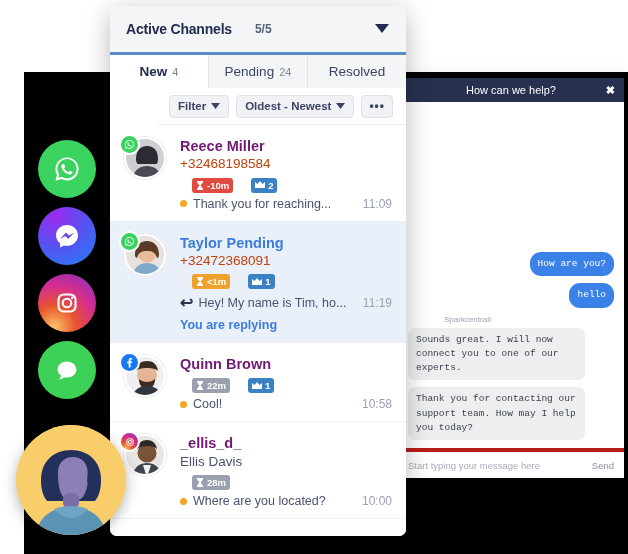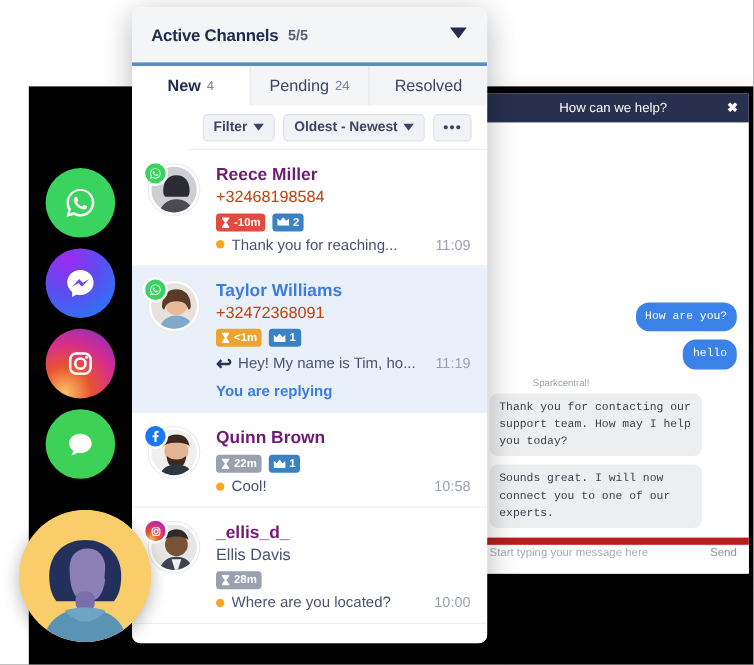--- a/index.html
+++ b/index.html
@@ -50,21 +50,21 @@
     background: #ffffff; border-radius: 7px; overflow: hidden; z-index: 4;
     box-shadow: 0 6px 26px rgba(0,0,0,0.28);
     display: flex; flex-direction: column;
   }
   .panel-head {
     background: #f4f5f7; height: 49px; flex: 0 0 49px;
     display: flex; align-items: center; padding: 0 16px;
     border-bottom: 3px solid #5b8ac9;
   }
   .panel-title { font-size: 14px; font-weight: bold; color: #222c4e; letter-spacing: -0.2px; }
-  .panel-count { font-size: 12px; font-weight: bold; color: #555f7a; margin-left: 8px; }
+  .panel-count { font-size: 12px; font-weight: bold; color: #555f7a; margin-left: 23px; }
   .panel-caret { margin-left: auto; }
 
   .tabs { display: flex; height: 33px; flex: 0 0 33px; background: #f4f5f7; }
   .tab {
     flex: 1; display: flex; align-items: center; justify-content: center;
     font-size: 13.5px; color: #3b4463; border-right: 1px solid #e2e4ea;
     background: #f4f5f7; cursor: pointer;
   }
   .tab:last-child { border-right: none; }
   .tab.active { background: #ffffff; font-weight: bold; color: #222c4e; }
@@ -103,21 +103,21 @@
   .cb-instagram { background: radial-gradient(circle at 28% 92%, #fdc468 0%, #e8542f 32%, #d42d8f 62%, #7b32c9 100%); }
 
   .conv-body { flex: 1; min-width: 0; }
   .conv-name { font-size: 14.5px; font-weight: bold; color: #701a75; line-height: 1.25; }
   .conv.selected .conv-name { color: #3b7ddd; }
   .conv-sub { font-size: 13.5px; color: #c2410c; line-height: 1.3; }
   .conv-sub.muted { color: #4a5270; }
   .badges { display: flex; gap: 6px; margin: 5px 0 4px; }
   .badge {
     height: 15px; border-radius: 3px; padding: 0 4px; display: flex; align-items: center; gap: 3px;
-    font-size: 9.5px; color: #ffffff; font-weight: bold;
+    font-size: 9.5px; color: #ffffff; font-weight: bold; margin-left: 12px;
   }
   .b-red { background: #e04a3f; }
   .b-orange { background: #f0a22e; }
   .b-gray { background: #9aa0ae; }
   .b-blue { background: #3b82c4; }
   .conv-foot { display: flex; align-items: center; }
   .dot { width: 7px; height: 7px; border-radius: 50%; background: #f5a623; margin-right: 6px; flex: 0 0 7px; }
   .snippet {
     font-size: 12.5px; color: #4a5270; white-space: nowrap; overflow: hidden;
     text-overflow: ellipsis; flex: 1;
@@ -141,22 +141,22 @@
     position: absolute; right: 9px; top: 50%; transform: translateY(-50%);
     font-size: 11px; color: #ffffff; cursor: pointer; font-weight: bold;
   }
   .chat-body { flex: 1; padding: 8px 10px; display: flex; flex-direction: column; gap: 7px; overflow: hidden; }
   .spacer { flex: 1; }
   .bubble { max-width: 86%; font-size: 9.5px; line-height: 1.5; padding: 5px 8px; border-radius: 9px; font-family: Liberation Mono, monospace; }
   .bubble.out { background: #3b82e8; color: #ffffff; align-self: flex-end; border-radius: 11px; }
   .bubble.in { background: #eceef0; color: #3a3f4b; align-self: flex-start; border-radius: 7px; }
   .agent-label { font-size: 8px; color: #9aa0ae; align-self: flex-start; margin-bottom: -3px; margin-left: 36px; }
   .chat-input {
-    height: 30px; flex: 0 0 30px; border-top: 6px solid #b91c1c;
-    display: flex; align-items: flex-end; padding: 12px 10px; background: #ffffff;
+    height: 30px; flex: 0 0 30px; border-top: 4px solid #b91c1c;
+    display: flex; align-items: center; padding: 12px 10px; background: #ffffff;
   }
   .chat-placeholder { font-size: 9.5px; color: #a7acb8; flex: 1; }
   .chat-send { font-size: 9.5px; color: #8b909c; cursor: pointer; }
 </style>
 </head>
 <body>
 
 <div id="stage">
 
   <div class="backdrop"></div>
@@ -204,22 +204,22 @@
   <div class="chat-widget">
     <div class="chat-head">
       <span class="chat-head-title">How can we help?</span>
       <span class="chat-close">✖</span>
     </div>
     <div class="chat-body">
       <div class="spacer"></div>
       <div class="bubble out">How are you?</div>
       <div class="bubble out">hello</div>
       <div class="agent-label">Sparkcentral!</div>
+      <div class="bubble in">Sounds great. I will now connect you to one of our experts.</div>
       <div class="bubble in">Thank you for contacting our support team. How may I help you today?</div>
-      <div class="bubble in">Sounds great. I will now connect you to one of our experts.</div>
     </div>
     <div class="chat-input">
       <span class="chat-placeholder">Start typing your message here</span>
       <span class="chat-send">Send</span>
     </div>
   </div>
 
   <div class="list-panel">
 
     <div class="panel-head">
@@ -317,21 +317,21 @@
             </svg>
           </div>
           <div class="chan-badge cb-whatsapp">
             <svg width="13" height="13" viewBox="0 0 32 32" aria-hidden="true">
               <path fill="#ffffff" d="M16 5.2c-6 0-10.9 4.9-10.9 10.9 0 1.9.5 3.8 1.5 5.4L5.2 27l5.7-1.5c1.6.9 3.3 1.3 5.1 1.3 6 0 10.9-4.9 10.9-10.9S22 5.2 16 5.2zm0 19.6c-1.6 0-3.2-.4-4.6-1.3l-.3-.2-3.4.9.9-3.3-.2-.3c-.9-1.5-1.4-3.2-1.4-4.9 0-5 4.1-9.1 9-9.1s9 4.1 9 9.1-4 9.1-9 9.1z"></path>
               <path fill="#ffffff" d="M21 18.6c-.3-.1-1.6-.8-1.9-.9-.3-.1-.4-.1-.6.1-.2.3-.7.9-.8 1-.2.2-.3.2-.6.1-.3-.1-1.2-.4-2.2-1.4-.8-.7-1.4-1.6-1.5-1.9-.2-.3 0-.4.1-.5l.4-.5c.1-.2.2-.3.3-.5.1-.2 0-.4 0-.5s-.6-1.4-.8-1.9c-.2-.5-.4-.4-.6-.4h-.5c-.2 0-.5.1-.7.3-.2.3-.9.9-.9 2.2s.9 2.5 1 2.7c.1.2 1.8 2.9 4.5 4 .6.3 1.1.4 1.5.5.6.2 1.2.2 1.6.1.5-.1 1.6-.6 1.8-1.3.2-.6.2-1.2.2-1.3-.1-.1-.2-.2-.5-.3z"></path>
             </svg>
           </div>
         </div>
         <div class="conv-body">
-          <div class="conv-name">Taylor Williams</div>
+          <div class="conv-name">Taylor Pending</div>
           <div class="conv-sub">+32472368091</div>
           <div class="badges">
             <div class="badge b-orange">
               <svg width="8" height="9" viewBox="0 0 8 9" aria-hidden="true">
                   <path d="M1 0h6v1.3L4.6 4.5 7 7.7V9H1V7.7l2.4-3.2L1 1.3z" fill="#ffffff"></path>
                 </svg>
               <span>&lt;1m</span>
             </div>
             <div class="badge b-blue">
               <svg width="10" height="8" viewBox="0 0 10 8" aria-hidden="true">

